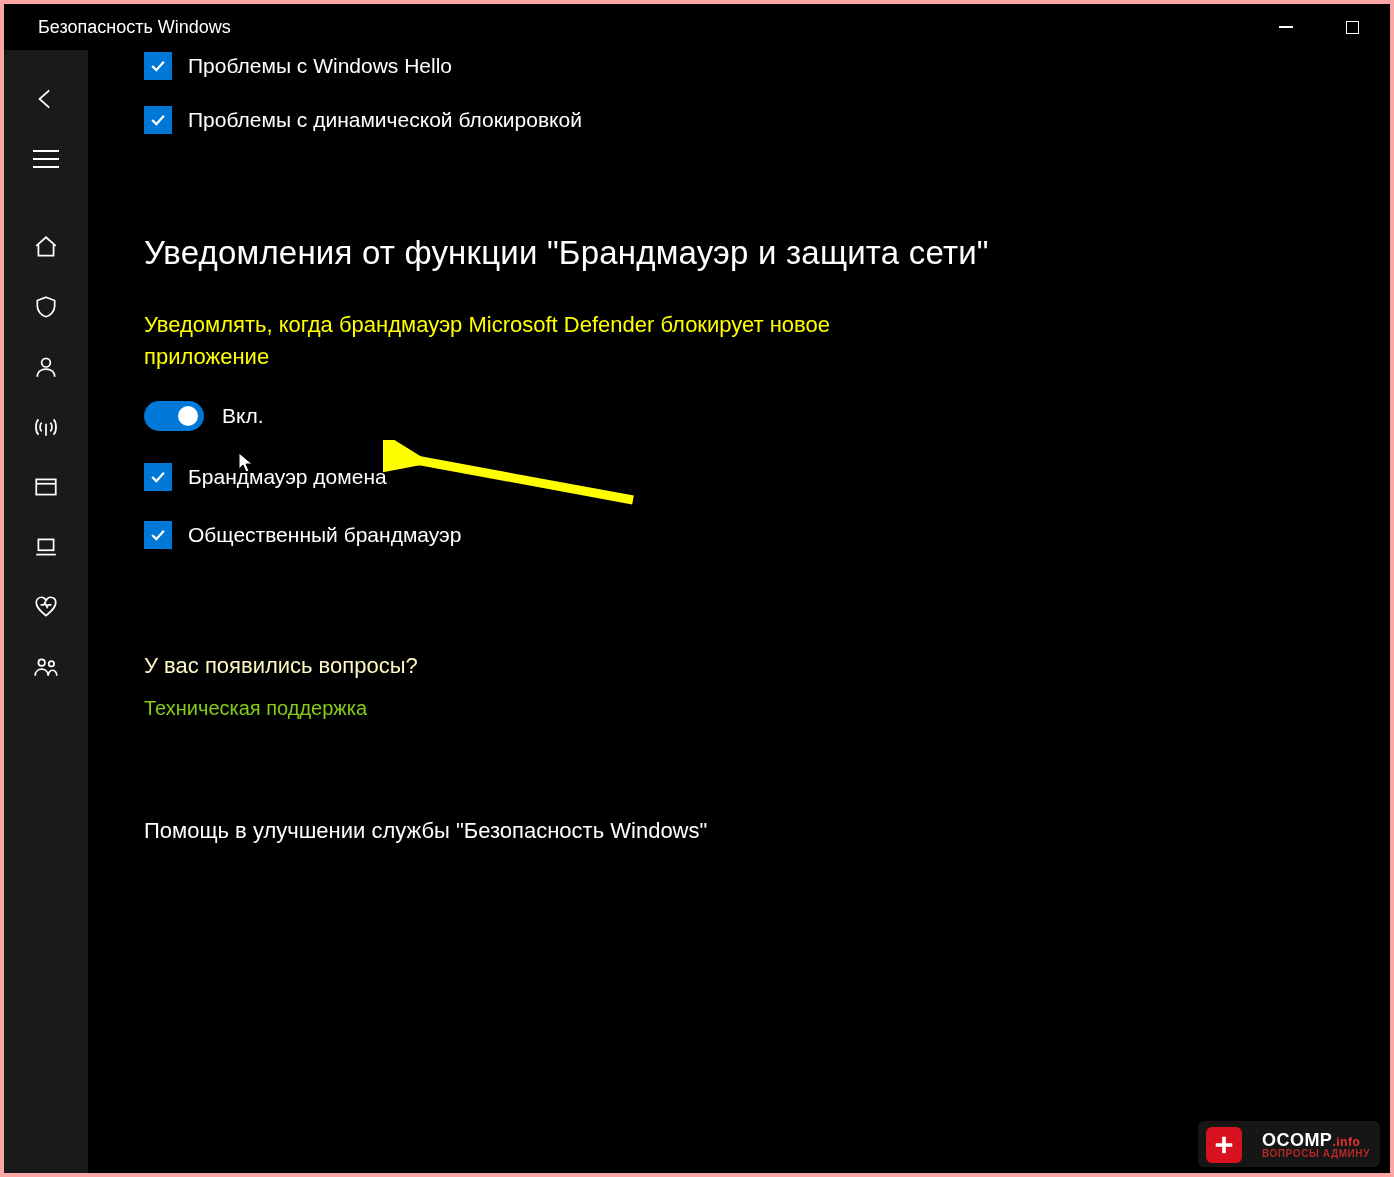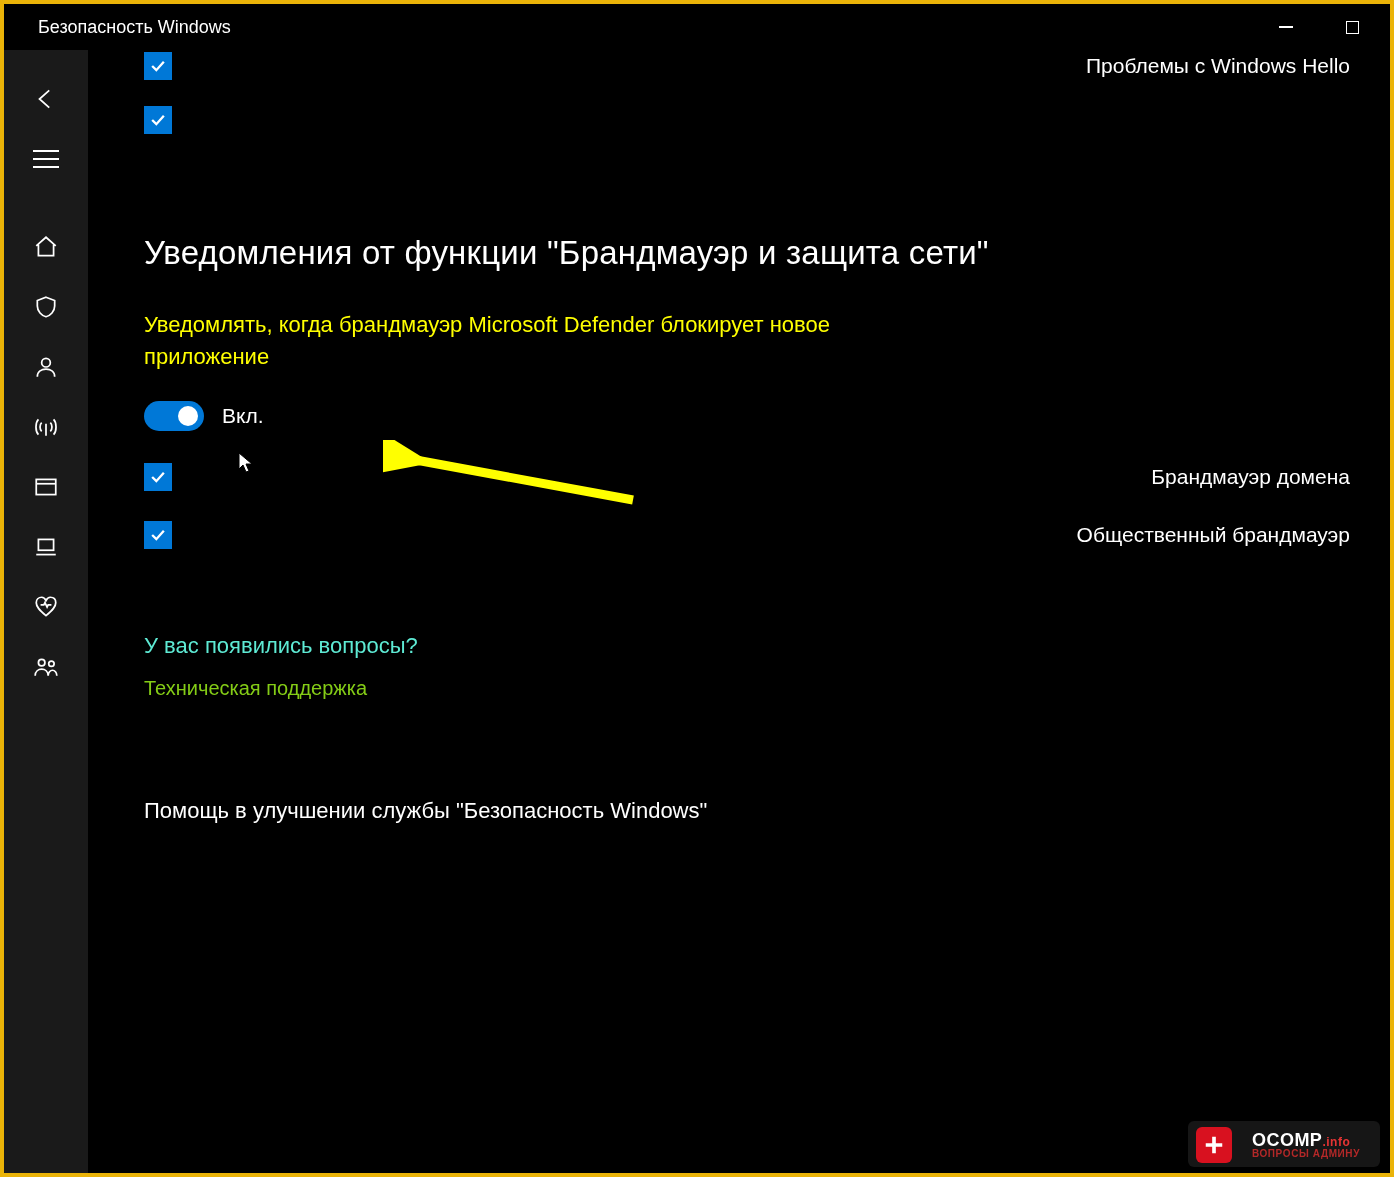--- a/index.html
+++ b/index.html
@@ -7,21 +7,21 @@
   body {
     font-family: "Segoe UI", "Segoe UI Variable", Arial, sans-serif;
     background: #fff;
     width: 1394px;
     height: 1177px;
     position: relative;
   }
   .frame {
     position: absolute;
     inset: 0;
-    border: 4px solid #eab308;
+    border: 4px solid #fca5a5;
     background: #000;
     overflow: hidden;
   }
   .titlebar {
     height: 46px;
     background: #000;
     display: flex;
     align-items: center;
     justify-content: space-between;
     padding: 0 10px 0 34px;
@@ -63,21 +63,20 @@
     padding: 0 40px 40px 56px;
     color: #fff;
     overflow: hidden;
     position: relative;
   }
   .check-row {
     display: flex;
     align-items: center;
     gap: 16px;
     padding: 8px 0;
-    justify-content: space-between;
   }
   .checkbox {
     width: 28px; height: 28px;
     background: #0078d7;
     display: flex; align-items: center; justify-content: center;
     flex-shrink: 0;
   }
   .checkbox svg { width: 20px; height: 20px; stroke: #fff; stroke-width: 2.8; fill: none; }
   .check-label { font-size: 21px; color: #fff; }
   .section-heading {
@@ -102,37 +101,37 @@
     border-radius: 15px;
     background: #0078d7;
     position: relative;
   }
   .toggle .knob {
     position: absolute; right: 6px; top: 50%; transform: translateY(-50%);
     width: 20px; height: 20px; border-radius: 50%; background: #fff;
   }
   .toggle-label { font-size: 21px; }
   .sub-checks { display:flex; flex-direction:column; gap:14px; margin-top: 6px; }
-  .q-heading { font-size: 22px; color:#5eead4; margin-top: 76px; }
+  .q-heading { font-size: 22px; color:#fef9c3; margin-top: 96px; }
   .link { color:#84cc16; font-size: 20px; margin-top: 18px; display:block; cursor:pointer; }
   .q-heading2 { font-size: 22px; color:#fff; margin-top: 96px; line-height: 1.4; }
   
   .arrow-wrap {
     position: absolute;
     left: 295px; top: 390px;
     width: 260px; height: 80px;
     pointer-events: none;
   }
   
   .watermark {
     position: absolute;
     right: 10px; bottom: 6px;
     display: flex; align-items: center; gap: 20px;
     background: rgba(40,40,40,.55);
-    padding: 6px 20px 4px 8px;
+    padding: 6px 10px 4px 8px;
     border-radius: 6px;
   }
   .wm-icon {
     width: 36px; height: 36px; background: #d8111f; border-radius: 6px;
     display:flex; align-items:center; justify-content:center;
     color:#fff; font-weight:700;
   }
   .wm-icon svg { width:22px; height:22px; fill:#fff; }
   .wm-text { color:#fff; font-family: Arial, sans-serif; line-height:1;}
   .wm-top { font-weight:900; font-size:18px; letter-spacing:.5px;}
@@ -229,20 +228,21 @@
             </svg>
         </div>
         <div class="check-label">Проблемы с Windows Hello</div>
       </div>
       <div class="check-row" style="margin-top:10px">
         <div class="checkbox">
           <svg viewBox="0 0 24 24">
               <path d="M5 12 L10 17 L19 7"></path>
             </svg>
         </div>
+        <div class="check-label">Проблемы с динамической блокировкой</div>
       </div>
 
       <h2 class="section-heading">Уведомления от функции "Брандмауэр и защита сети"</h2>
 
       <div class="yellow-sub">Уведомлять, когда брандмауэр Microsoft Defender блокирует новое приложение</div>
 
       <div class="toggle-row">
         <div class="toggle">
           <div class="knob"></div>
         </div>

